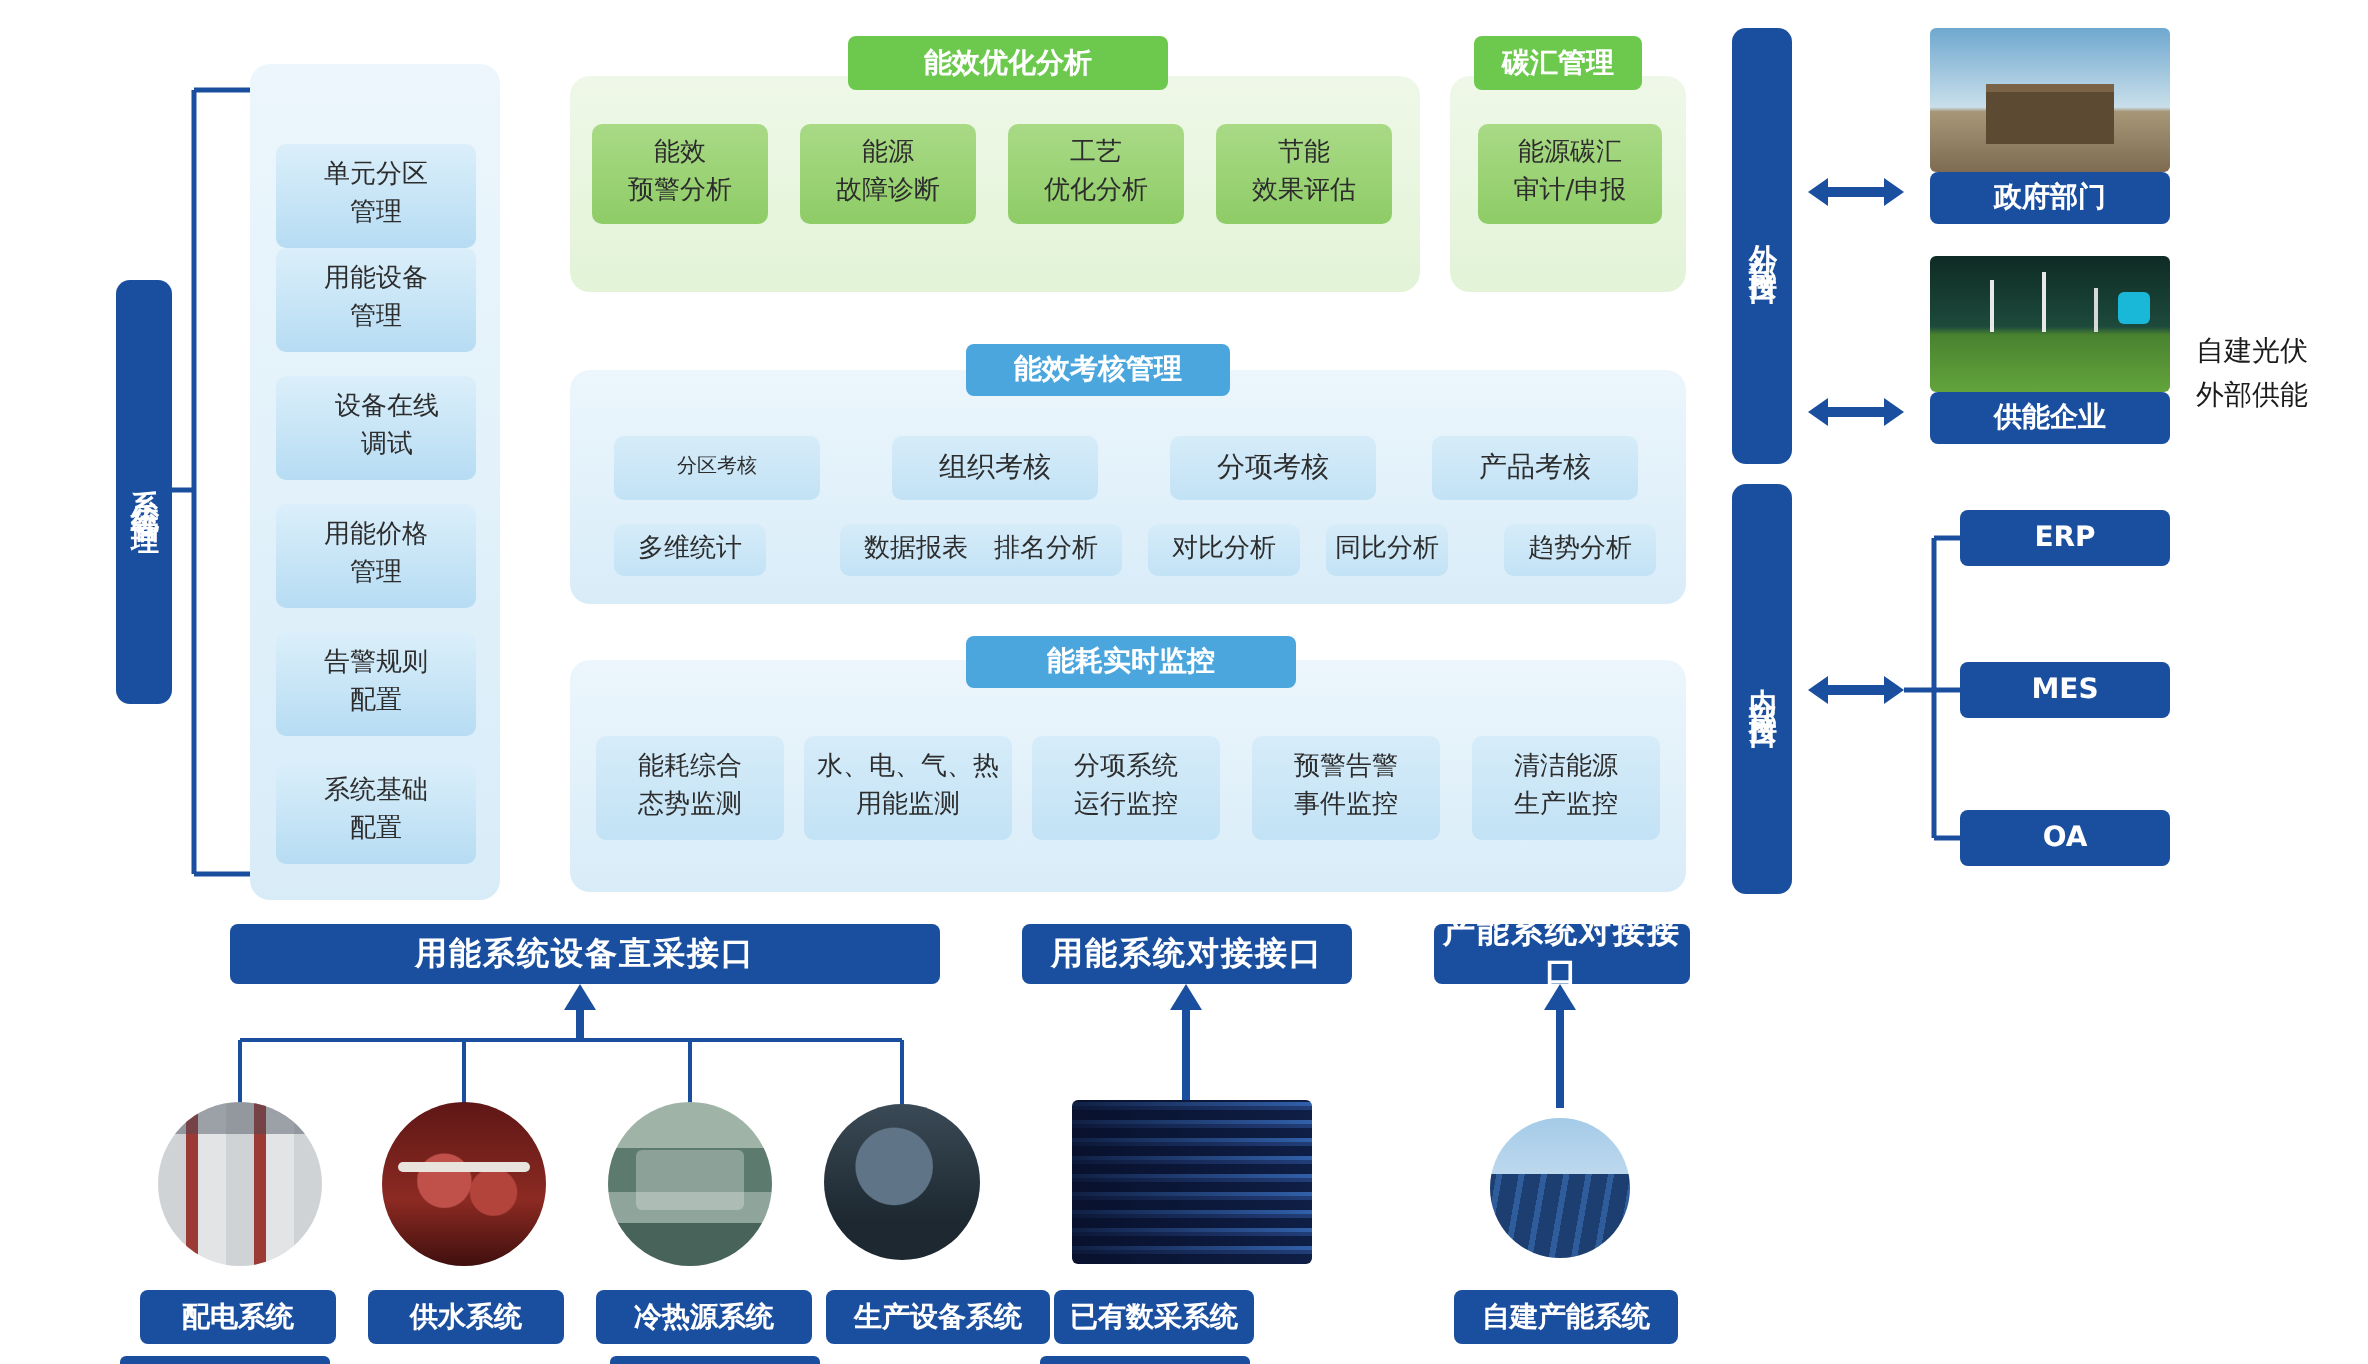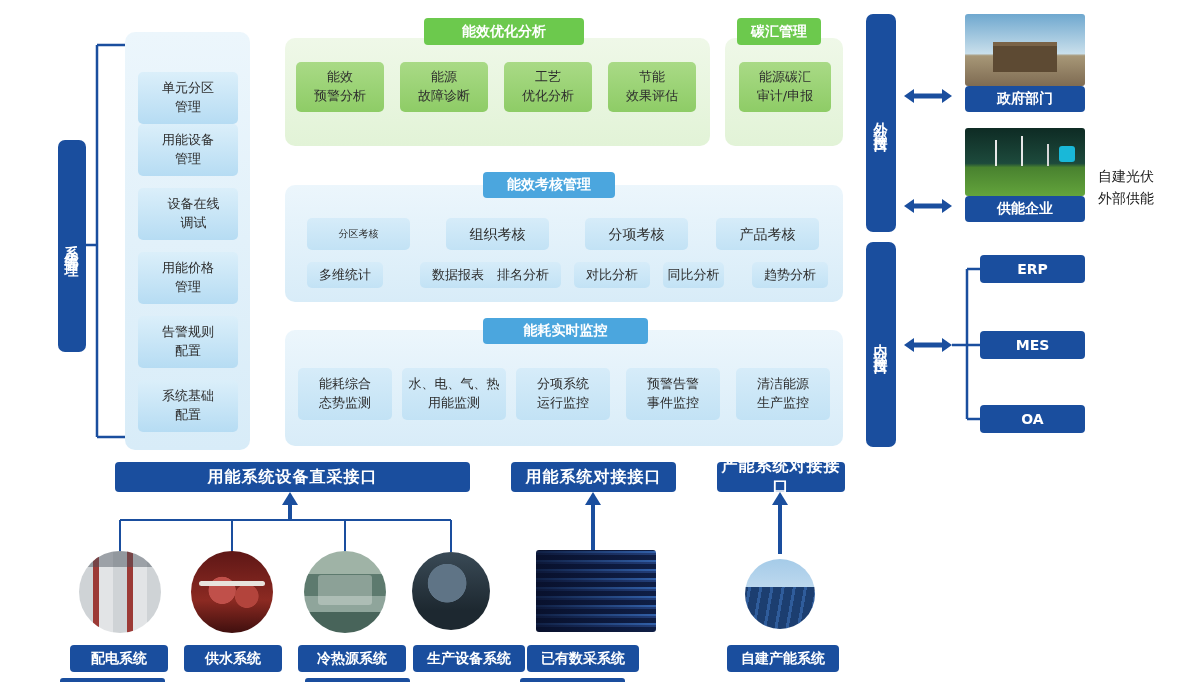--- a/index.html
+++ b/index.html
@@ -189,20 +189,20 @@
        background:linear-gradient(90deg, rgba(8,16,44,.85), rgba(25,50,110,.35)),
                   repeating-linear-gradient(0deg,#0a1430 0 5px,#27447e 5px 7px,#3f79c9 7px 9px);"></div>
   <div class="abs circle" style="left:745px; top:559px; width:70px; height:70px;
        background:linear-gradient(180deg,#a5cbe8 0%,#bcd8ee 40%,rgba(0,0,0,0) 40%),
                   repeating-linear-gradient(100deg,#1c3e70 0 8px,#2f5c9b 8px 11px);"></div>
 
   <div class="abs navybar" style="left:70px;  top:645px; width:98px;  height:27px;">配电系统</div>
   <div class="abs navybar" style="left:184px; top:645px; width:98px;  height:27px;">供水系统</div>
   <div class="abs navybar" style="left:298px; top:645px; width:108px; height:27px;">冷热源系统</div>
   <div class="abs navybar" style="left:413px; top:645px; width:112px; height:27px;">生产设备系统</div>
-  <div class="abs navybar" style="left:527px; top:645px; width:112px; height:27px;">已有数采系统</div>
+  <div class="abs navybar" style="left:527px; top:645px; width:100px; height:27px;">已有数采系统</div>
   <div class="abs navybar" style="left:727px; top:645px; width:112px; height:27px;">自建产能系统</div>
 
   <div class="abs" style="left:60px;  top:678px; width:105px; height:6px; background:#1a4e9e; border-radius:3px 3px 0 0;"></div>
   <div class="abs" style="left:305px; top:678px; width:105px; height:6px; background:#1a4e9e; border-radius:3px 3px 0 0;"></div>
   <div class="abs" style="left:520px; top:678px; width:105px; height:6px; background:#1a4e9e; border-radius:3px 3px 0 0;"></div>
 
 </div>
 
 </body></html>

